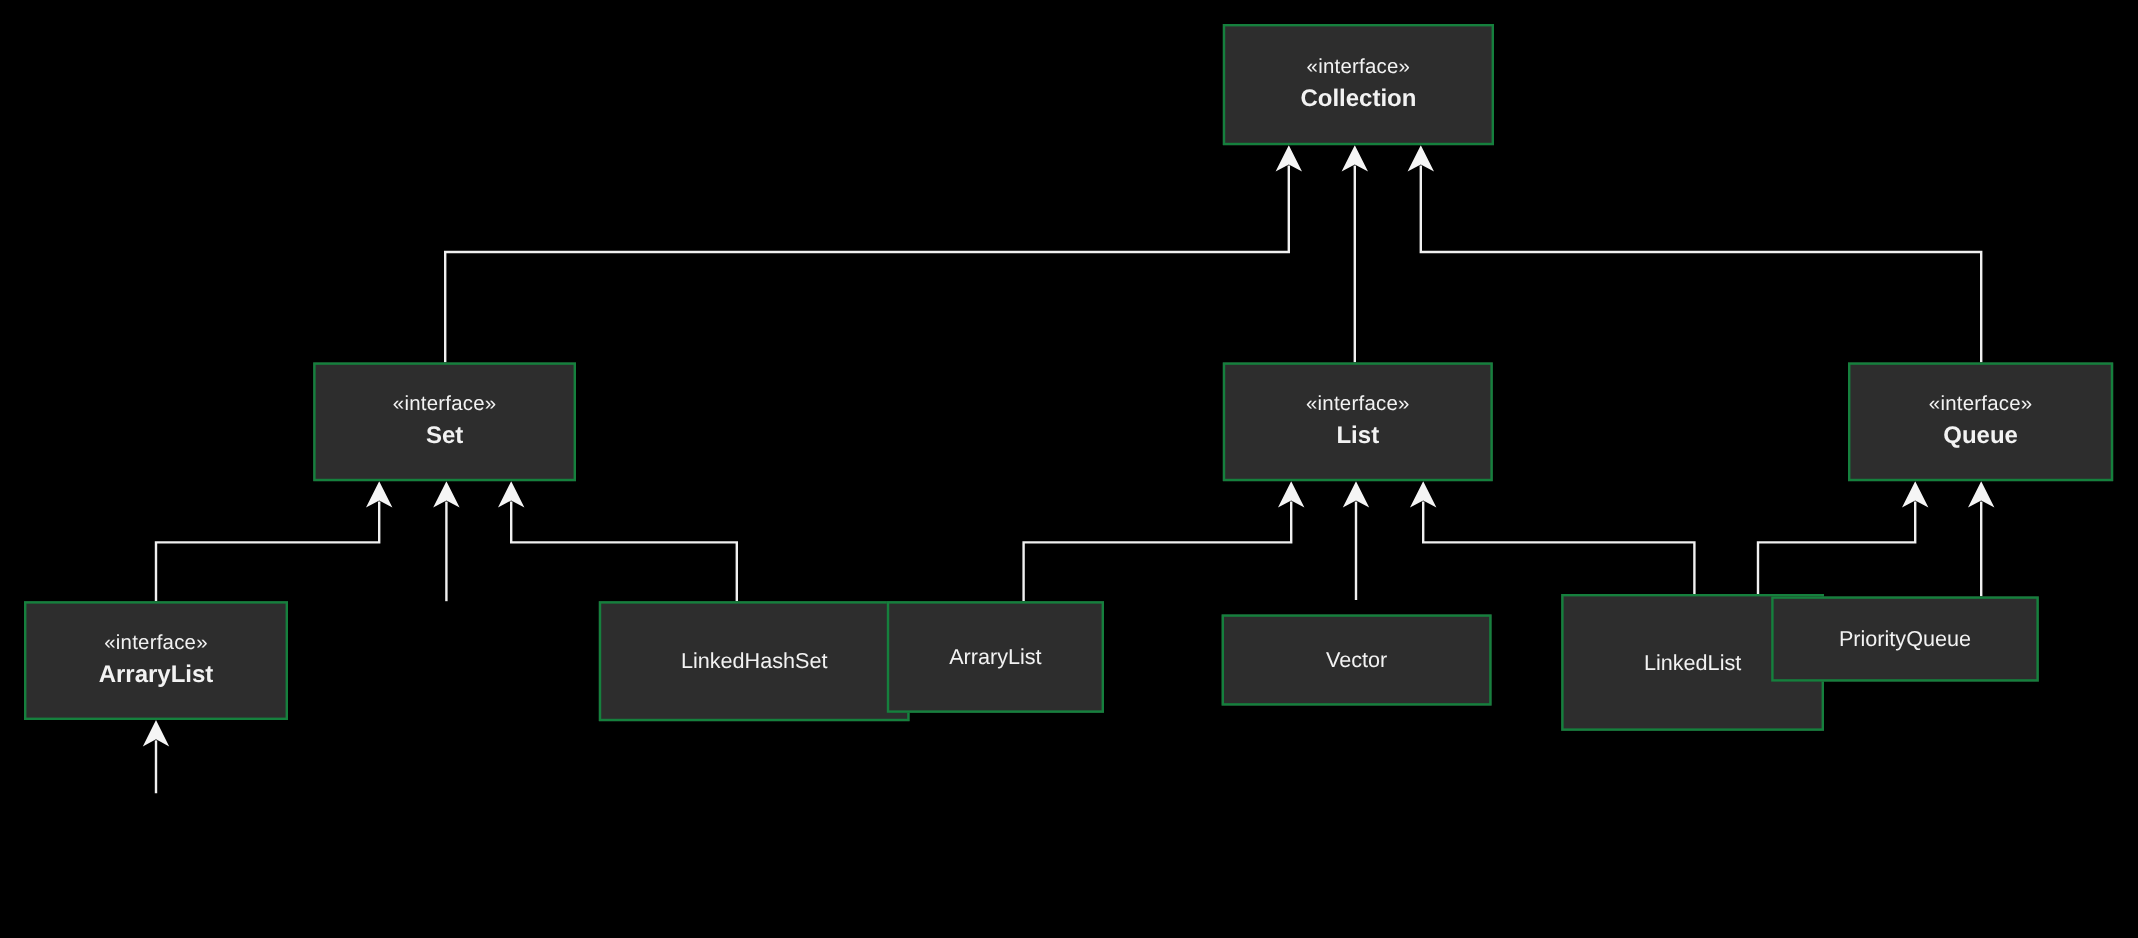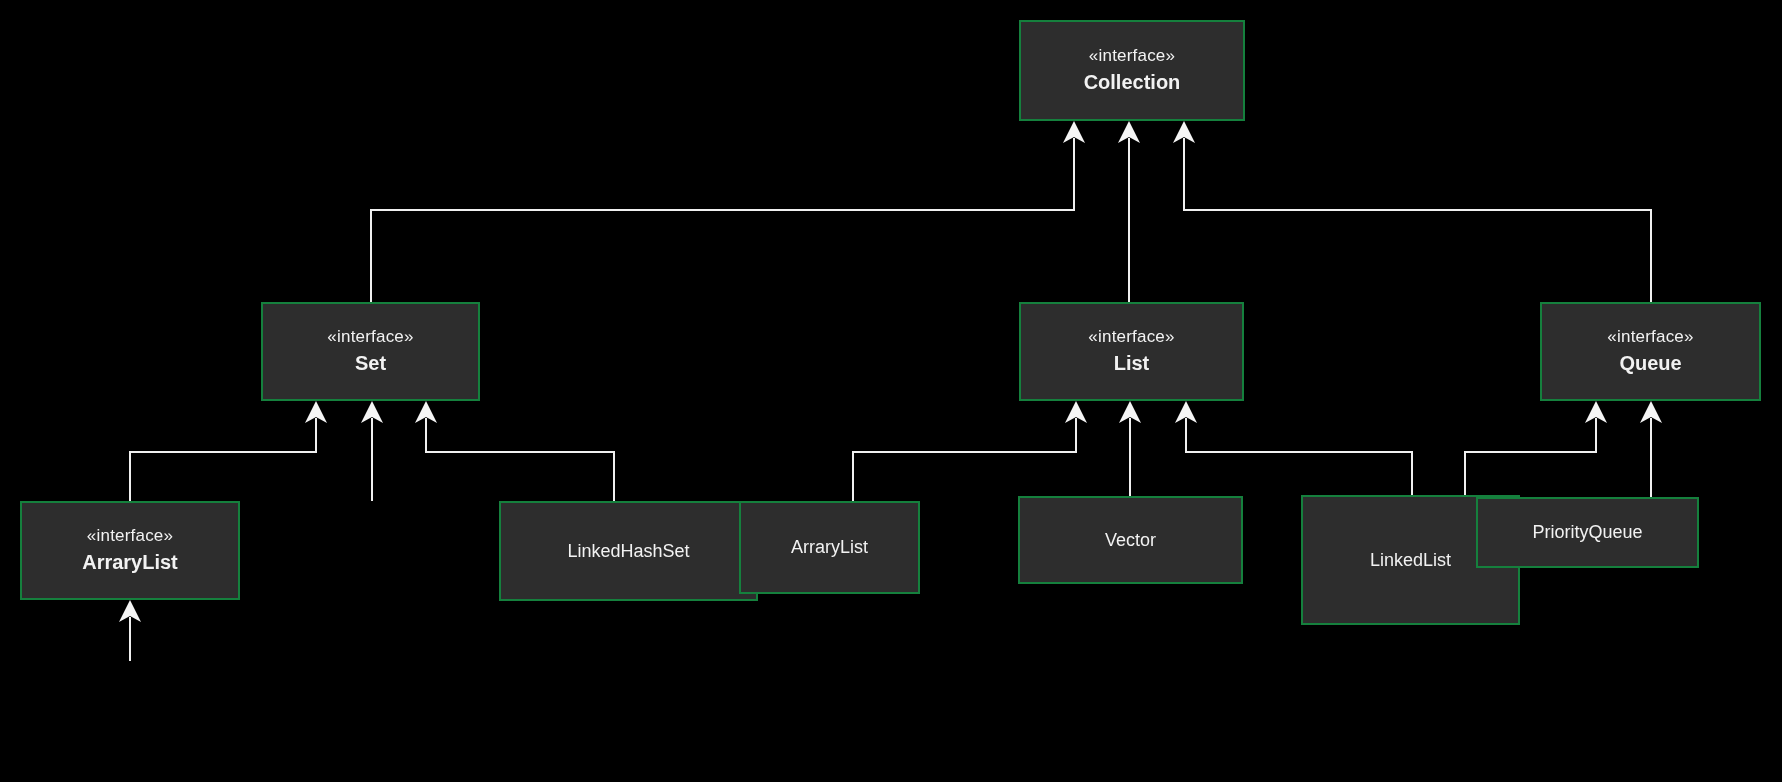--- a/index.html
+++ b/index.html
@@ -152,25 +152,25 @@
 
 
   <div class="node" style="left:499px; top:501px; width:259px; height:100px;">
     <div class="cname">LinkedHashSet</div>
   </div>
 
   <div class="node" style="left:739px; top:501px; width:181px; height:93px;">
     <div class="cname">ArraryList</div>
   </div>
 
-  <div class="node" style="left:1018px; top:496px; width:225px; height:88px;">
+  <div class="node" style="left:1018px; top:512px; width:225px; height:76px;">
     <div class="cname">Vector</div>
   </div>
 
-  <div class="node" style="left:1301px; top:495px; width:219px; height:130px;">
+  <div class="node" style="left:1301px; top:495px; width:219px; height:114px;">
     <div class="cname">LinkedList</div>
   </div>
 
   <div class="node" style="left:1476px; top:497px; width:223px; height:71px;">
     <div class="cname">PriorityQueue</div>
   </div>
 
 
 </div>
 

